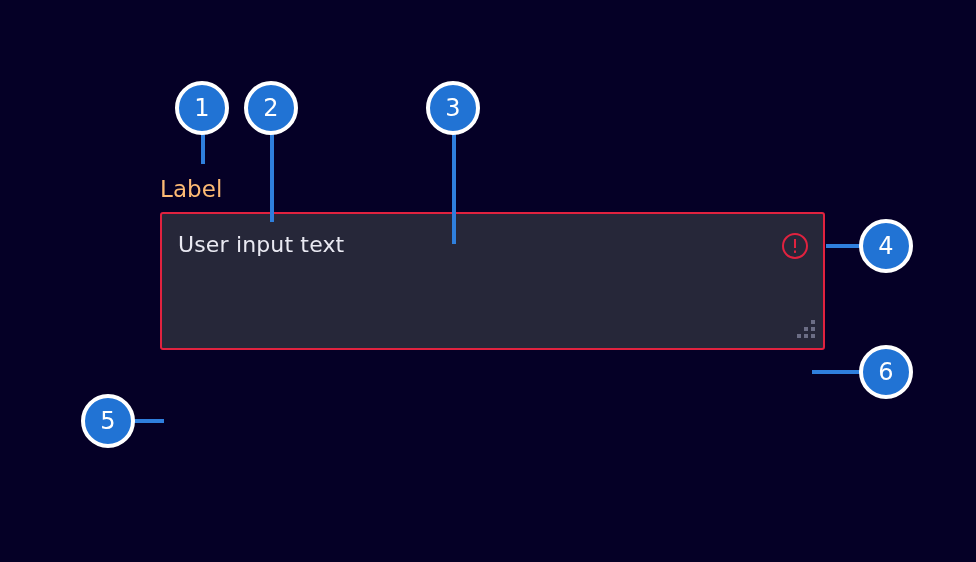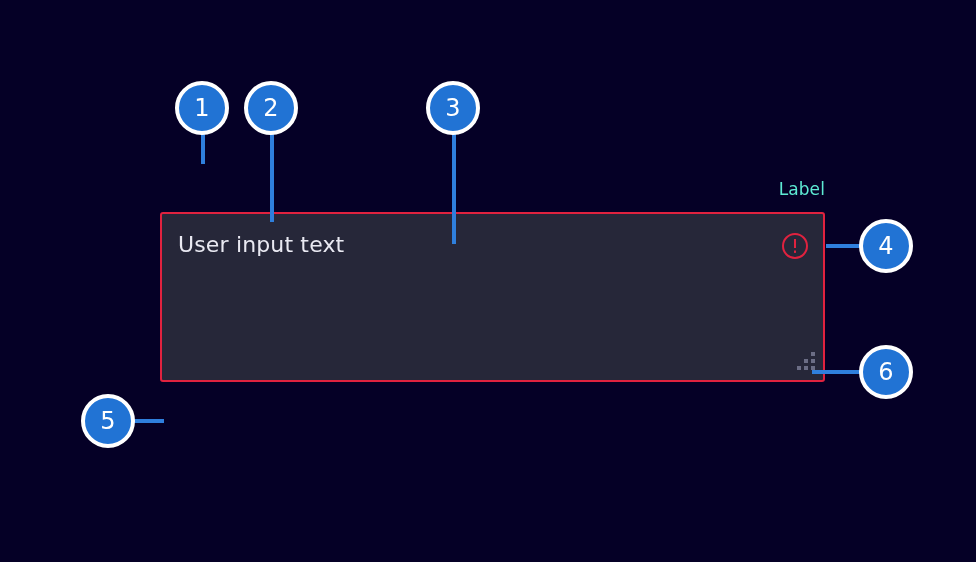--- a/index.html
+++ b/index.html
@@ -25,34 +25,33 @@
 
   
   .field-group {
     position: absolute;
     left: 160px;
     top: 176px;
     width: 665px;
   }
 
   .field-label {
-    font-size: 17px;
+    font-size: 23px;
     line-height: 26px;
-    color: #5eead4;
+    color: #fdba74;
     letter-spacing: .1px;
     white-space: nowrap;
-    text-align: right;
   }
 
   .textarea-box {
     position: absolute;
     left: 160px;
     top: 212px;
     width: 665px;
-    height: 170px;
+    height: 138px;
     box-sizing: border-box;
     background: #262739;
     border: 2px solid #e0223f;
     border-radius: 3px;
     padding-left: 8px;
   }
 
   .textarea-value {
     position: absolute;
     left: 16px;

